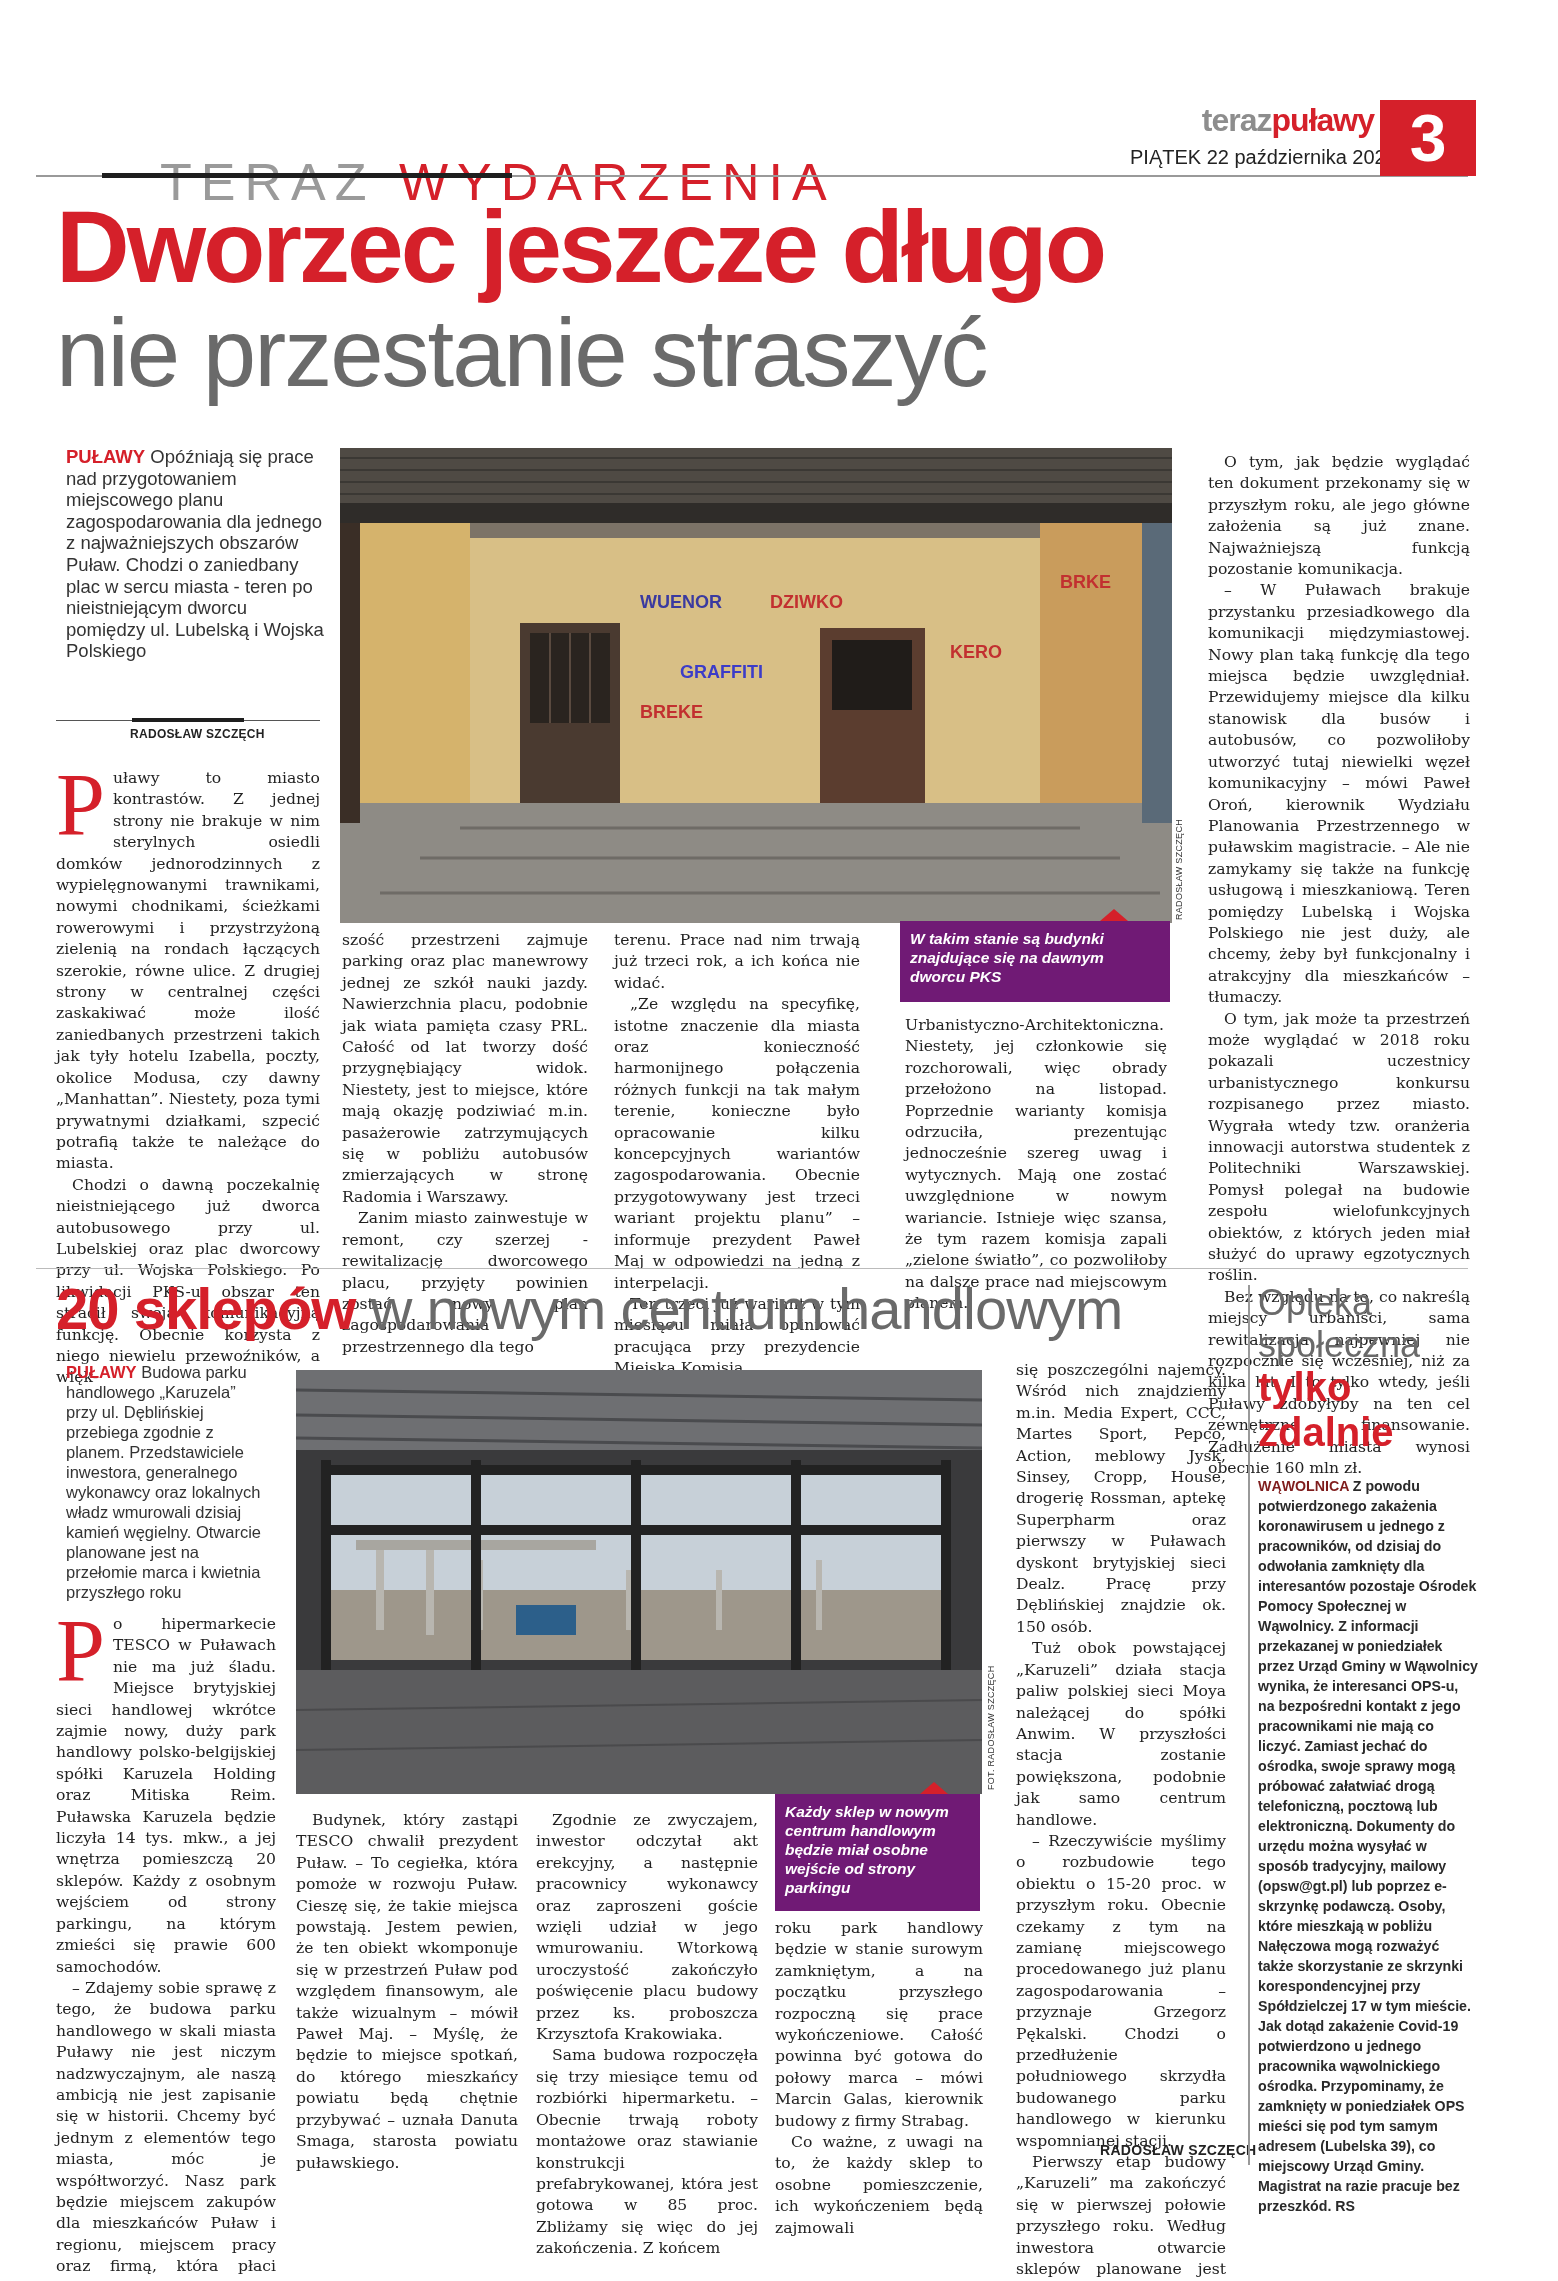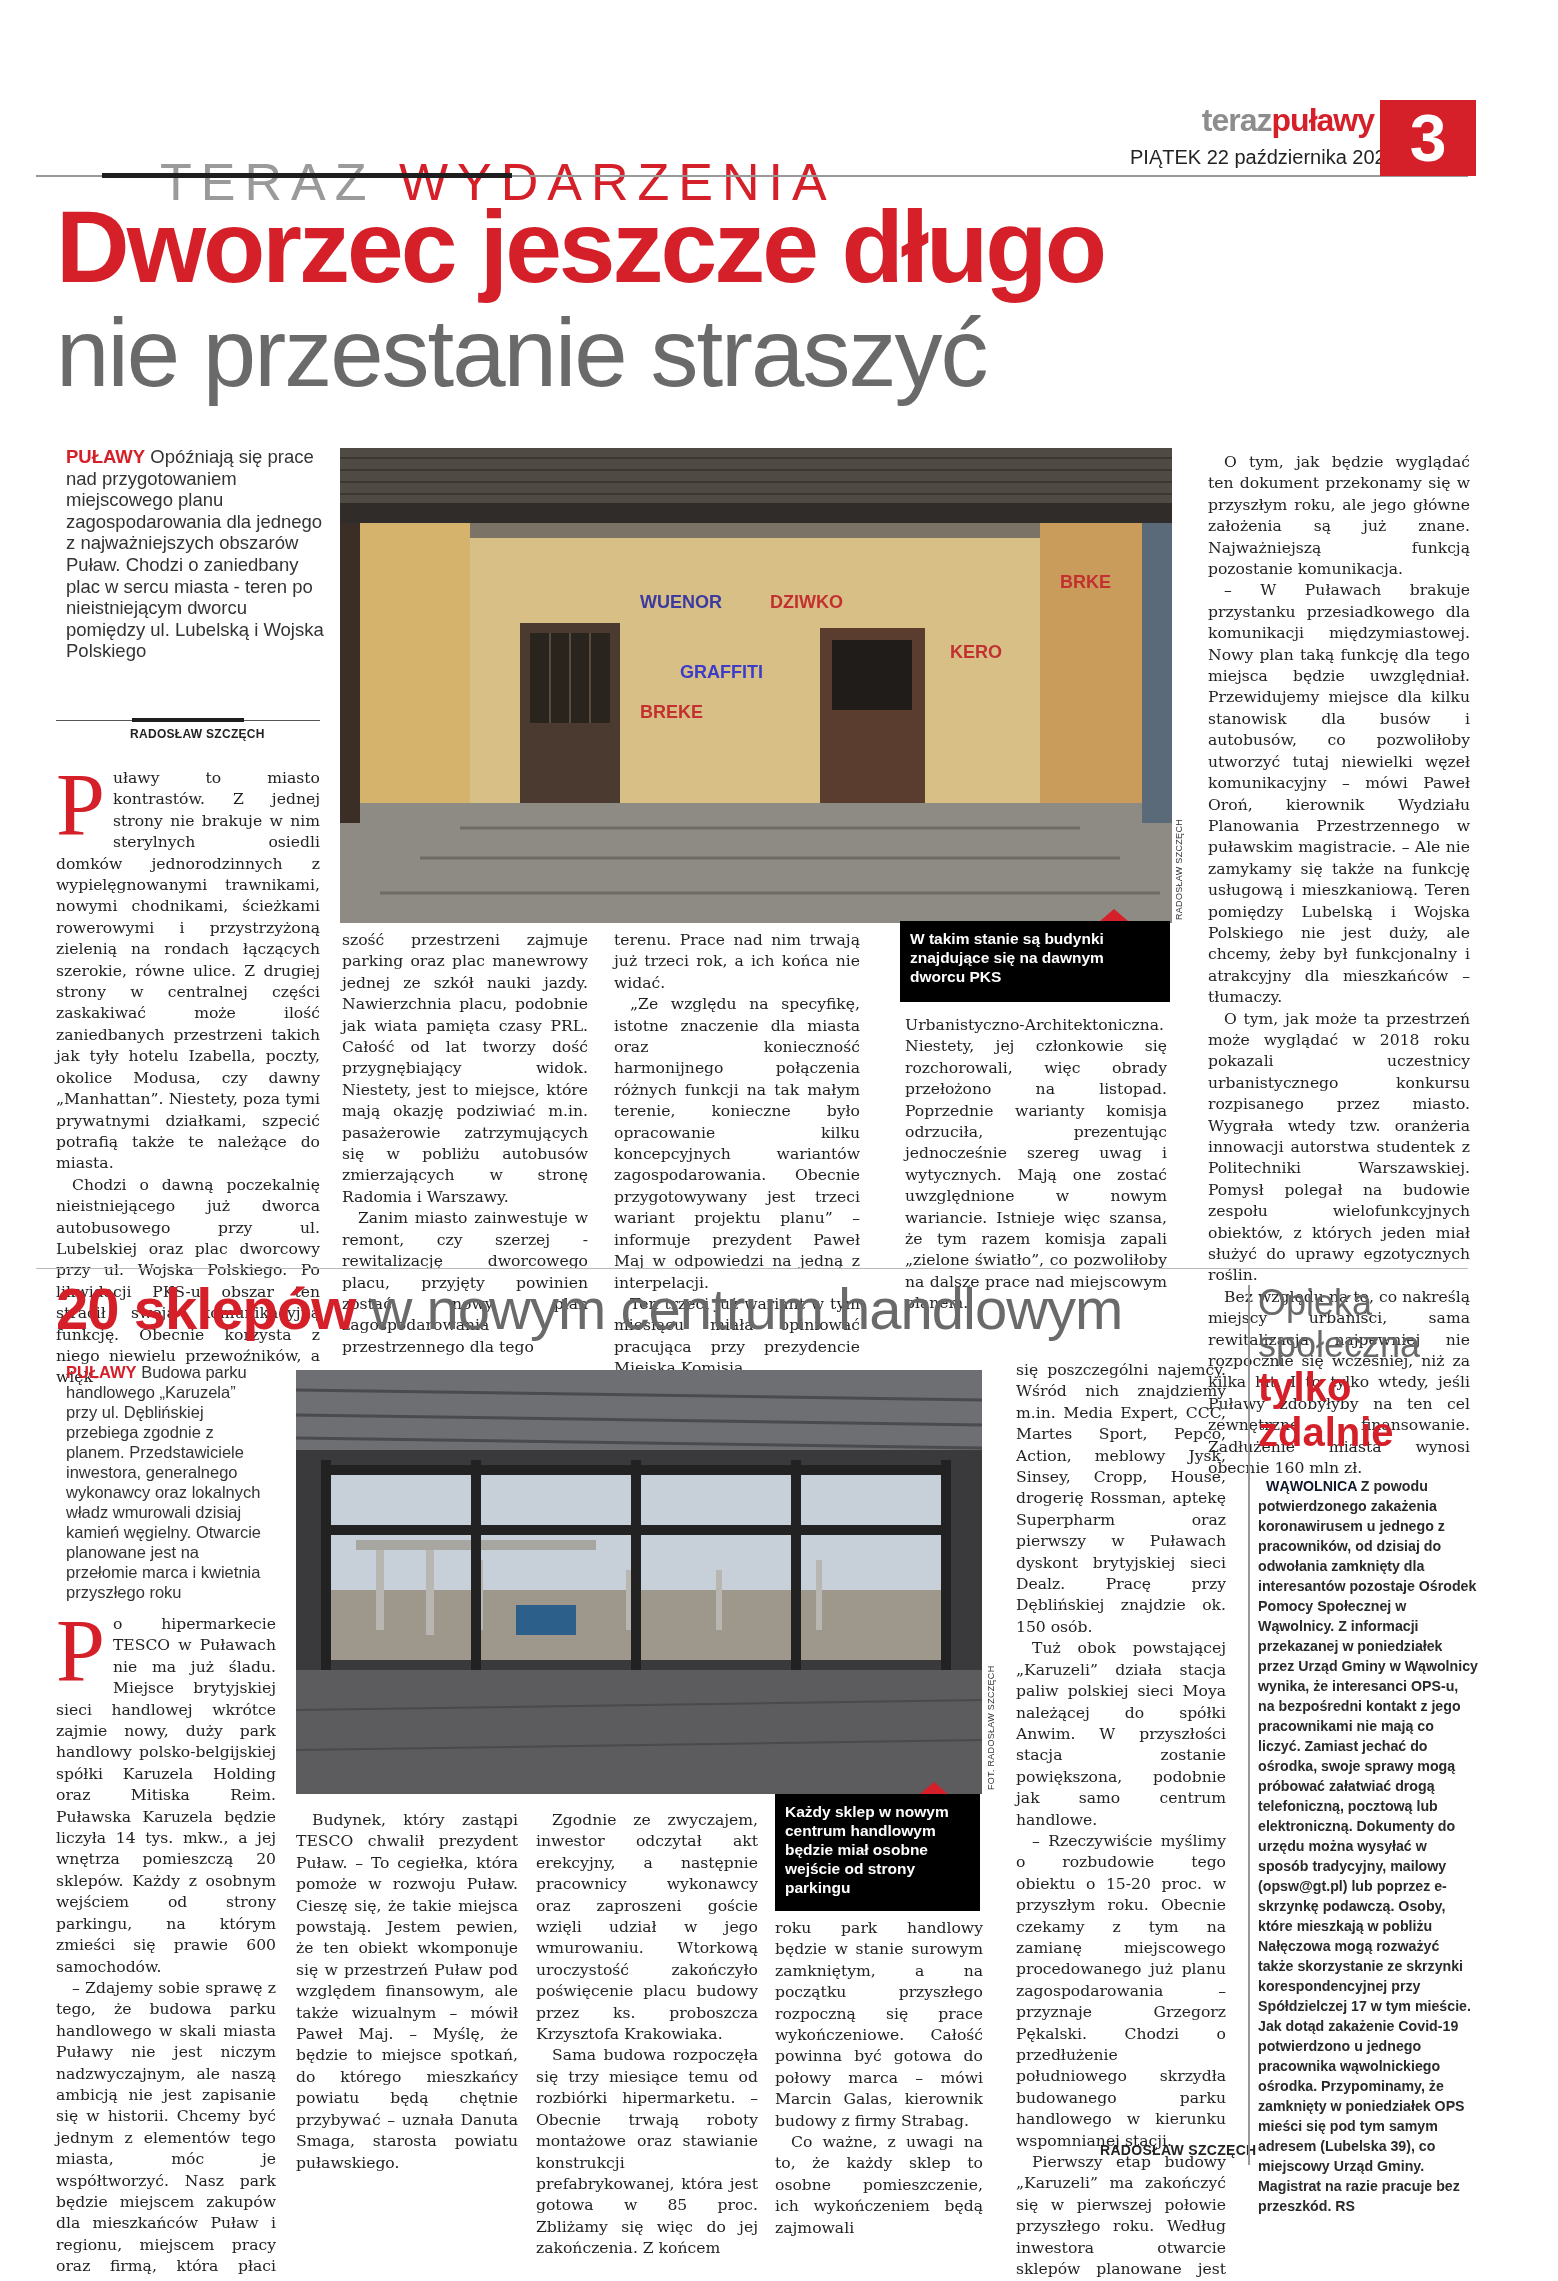--- a/index.html
+++ b/index.html
@@ -20,32 +20,32 @@
   .lead { font-family: "Liberation Sans", sans-serif; font-size: 18.5px; line-height: 21.6px; color: #333; }
   .lead .place { color: #d5202a; font-weight: 700; }
   .byline-rule { height: 1px; background: #555; }
   .byline-rule-b { height: 4px; background: #1e1e1e; }
   .byline { font-family: "Liberation Sans", sans-serif; font-weight: 700; font-size: 12px; letter-spacing: 0.3px; color: #222; white-space: nowrap; }
   .body { font-family: "DejaVu Serif", serif; font-size: 15.6px; line-height: 21.4px; color: #222; text-align: justify; hyphens: manual; }
   .body p { text-indent: 16px; }
   .body p.noindent { text-indent: 0; }
   .dropcap { float: left; font-family: "Liberation Serif", serif; color: #d5202a; font-size: 88px; line-height: 66px; margin: 4px 8px 0 0; font-weight: 300; }
   .photo { overflow: hidden; }
-  .caption { background: #000000; color: #fff; font-family: "Liberation Sans", sans-serif; font-weight: 700; font-size: 15.5px; line-height: 19px; padding: 8px 10px; }
+  .caption { background: #701a75; color: #fff; font-family: "Liberation Sans", sans-serif; font-weight: 700; font-style: italic; font-size: 15.5px; line-height: 19px; padding: 8px 10px; }
   .caption-notch { width: 0; height: 0; border-left: 14px solid transparent; border-right: 14px solid transparent; border-bottom: 12px solid #d5202a; }
   .credit { font-family: "Liberation Sans", sans-serif; font-size: 9px; color: #333; writing-mode: vertical-rl; transform: rotate(180deg); white-space: nowrap; letter-spacing: 0.3px; }
   .divider-h { left: 36px; top: 1268px; width: 1432px; height: 1px; background: #bbb; }
   .headline3 { left: 56px; top: 1280px; font-family: "Liberation Sans", sans-serif; font-size: 58px; line-height: 1; white-space: nowrap; letter-spacing: -1px; }
   .headline3 .b { color: #d5202a; font-weight: 700; }
   .headline3 .l { color: #6a6a6a; font-weight: 300; }
   .sidebar-divider { left: 1248px; top: 1285px; width: 2px; height: 880px; background: #999; }
   .side-h1 { left: 1258px; top: 1282px; font-family: "Liberation Sans", sans-serif; font-weight: 300; font-size: 36px; line-height: 42px; color: #6a6a6a; }
   .side-h2 { left: 1258px; top: 1365px; font-family: "Liberation Sans", sans-serif; font-weight: 700; font-size: 40px; line-height: 45px; color: #d5202a; }
   .side-body { left: 1258px; top: 1476px; width: 220px; font-family: "Liberation Sans", sans-serif; font-weight: 700; font-size: 14.2px; line-height: 20px; color: #2a2a2a; }
-  .side-body .place { color: #0f172a; margin-left: 8px; }
+  .side-body .place { color: #7f1d1d; }
 </style>
 </head>
 <body>
 
 <div class="abs section-label">
   <span class="g">TERAZ</span>
   <span class="r">WYDARZENIA</span>
 </div>
 <div class="abs rule-thin"></div>
 <div class="abs rule-thick"></div>

